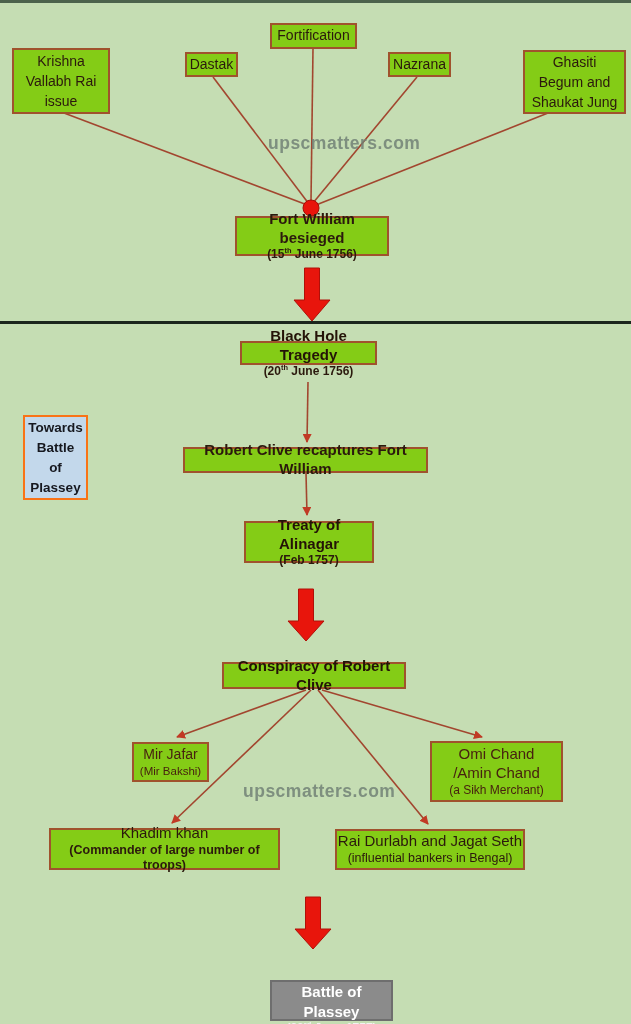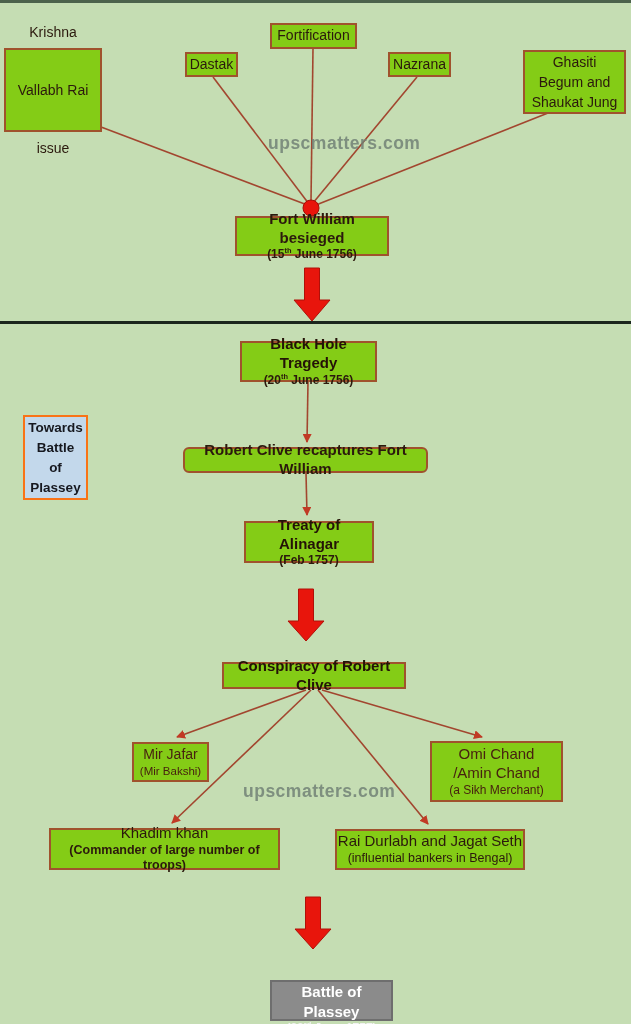--- a/index.html
+++ b/index.html
@@ -82,21 +82,21 @@
 
     <polygon points="305.5,897 320.5,897 320.5,929 331,929 313,949 295,929 305.5,929" fill="#e8150c" stroke="#b01008" stroke-width="1"></polygon>
   </svg>
 
   <div class="divider"></div>
 
   <div class="box lbl14" style="left:270px;top:23px;width:87px;height:26px;">
     <span>Fortification</span>
   </div>
 
-  <div class="box lbl14 multiline" style="left:4px;top:48px;width:98px;height:84px;line-height:20px;gap:38px;">
+  <div class="box lbl14 multiline" style="left:12px;top:48px;width:98px;height:66px;line-height:20px;">
     <span>Krishna</span>
     <span>Vallabh Rai</span>
     <span>issue</span>
   </div>
 
   <div class="box lbl14" style="left:185px;top:52px;width:53px;height:25px;">
     <span>Dastak</span>
   </div>
 
   <div class="box lbl14" style="left:388px;top:52px;width:63px;height:25px;">
@@ -109,33 +109,33 @@
     <span>Shaukat Jung</span>
   </div>
 
   <div class="watermark" style="left:268px;top:133px;">upscmatters.com</div>
 
   <div class="box semi" style="left:235px;top:216px;width:154px;height:40px;">
     <span class="title">Fort William besieged</span>
     <span class="sub sub600"><span>(15</span><span class="supr">th</span><span> June 1756)</span></span>
   </div>
 
-  <div class="box bold" style="left:240px;top:341px;width:137px;height:41px;">
+  <div class="box bold" style="left:240px;top:341px;width:137px;height:24px;">
     <span class="title">Black Hole Tragedy</span>
     <span class="sub sub600"><span>(20</span><span class="supr">th</span><span> June 1756)</span></span>
   </div>
 
   <div class="blue-box multiline" style="left:23px;top:415px;width:65px;height:85px;">
     <span>Towards</span>
     <span>Battle</span>
     <span>of</span>
     <span>Plassey</span>
   </div>
 
-  <div class="box semi lbl15" style="left:183px;top:447px;width:245px;height:26px;border-radius:6px;">
+  <div class="box semi lbl15" style="left:183px;top:447px;width:245px;height:26px;">
     <span class="title">Robert Clive recaptures Fort William</span>
   </div>
 
   <div class="box bold" style="left:244px;top:521px;width:130px;height:42px;">
     <span class="title">Treaty of Alinagar</span>
     <span class="sub sub600">(Feb 1757)</span>
   </div>
 
   <div class="box bold" style="left:222px;top:662px;width:184px;height:27px;">
     <span class="title">Conspiracy of Robert Clive</span>

